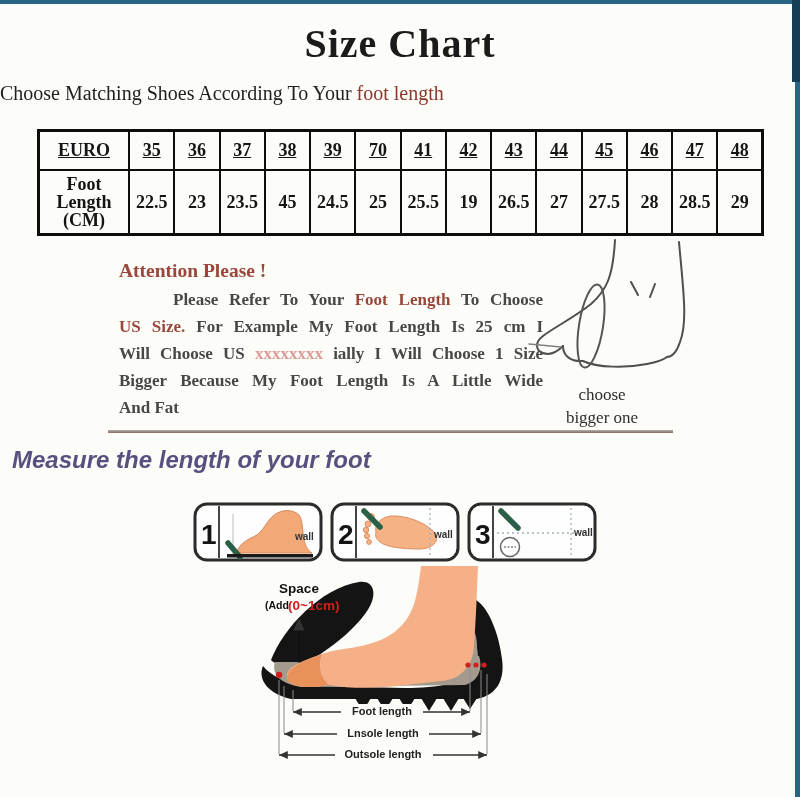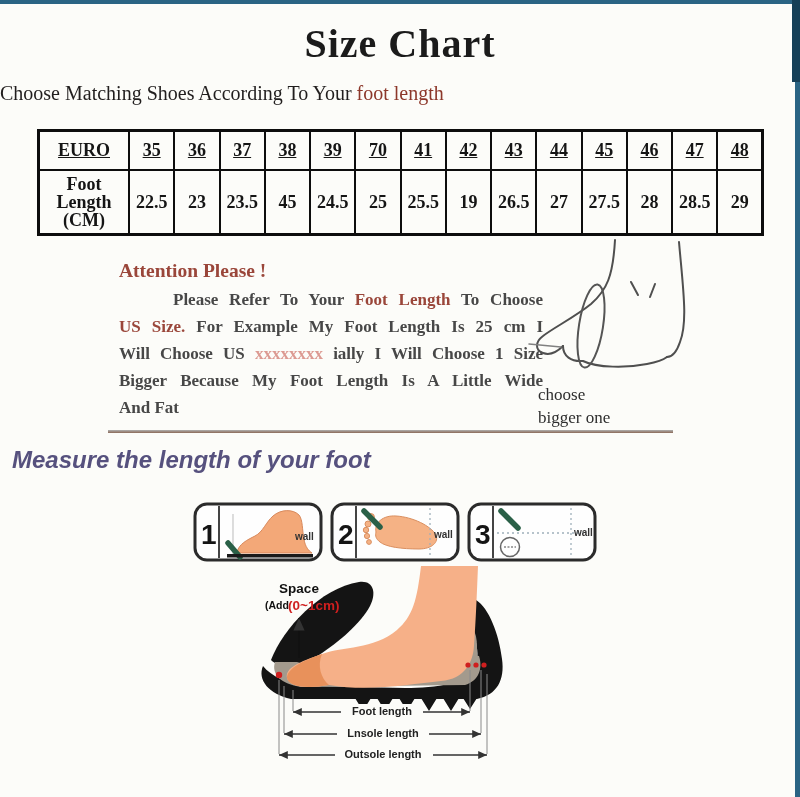--- a/index.html
+++ b/index.html
@@ -26,21 +26,21 @@
 
   .attention{position:absolute;left:119px;top:260px;width:424px;font-weight:bold;}
   .att-head{font-size:19.5px;color:#9a463a;margin-bottom:4px;}
   .att-line{font-size:17px;color:#474747;line-height:27px;text-align:justify;text-align-last:justify;}
   .att-line.first{padding-left:54px;box-sizing:border-box;}
   .att-line.last{text-align-last:left;}
   .mar{color:#9a463a;}
   .pink{color:#dc9a92;}
 
   .sketch-svg{position:absolute;left:527px;top:236px;}
-  .sketch-caption{position:absolute;left:538px;top:383px;width:128px;
+  .sketch-caption{position:absolute;left:538px;top:383px;width:128px;text-align:center;
                   font-size:17px;color:#2e2e2e;line-height:23px;}
 
   .divider{position:absolute;left:108px;top:430px;width:565px;height:3px;
            background:linear-gradient(to bottom,#b0b0b0,#8b6a58);}
 
   .measure-heading{position:absolute;top:446px;left:12px;width:100%;text-align:left;
                    font-family:"Liberation Sans",sans-serif;font-style:italic;font-weight:bold;
                    font-size:24px;color:#56517e;}
 
   .step-svg{position:absolute;top:502px;}

